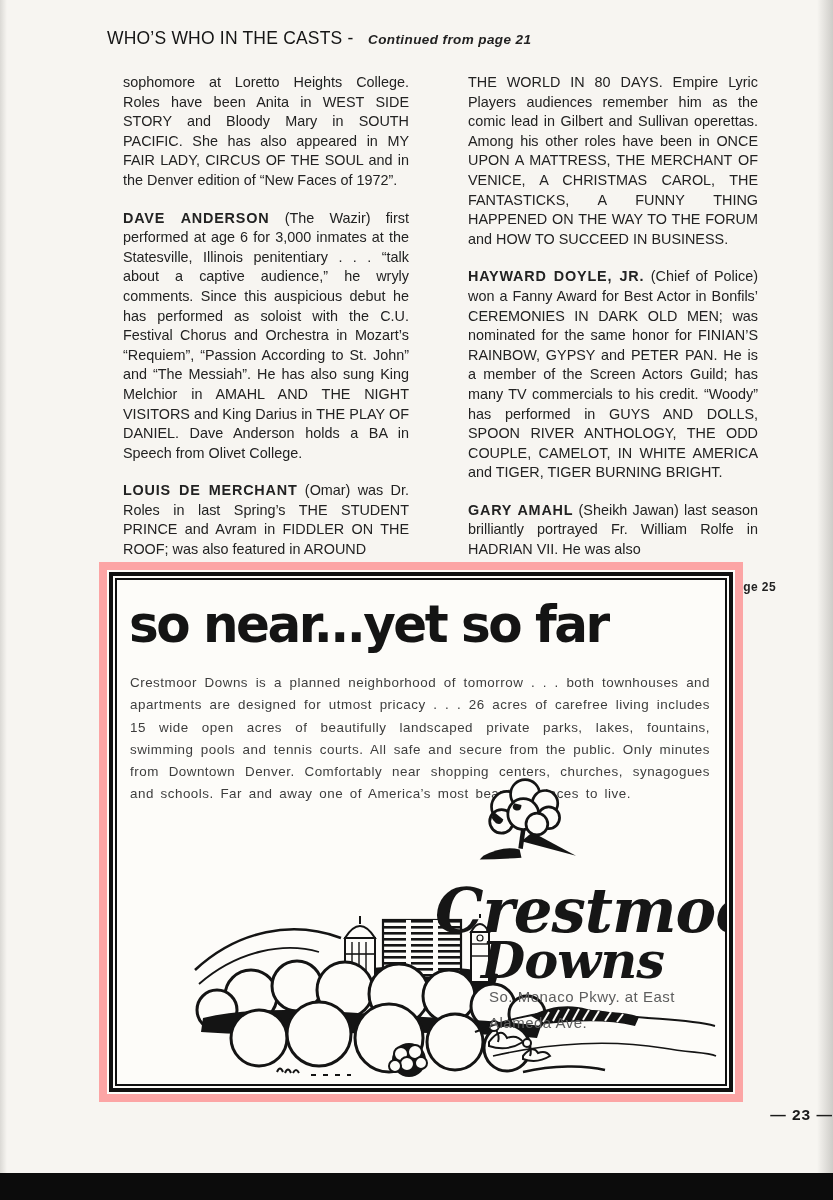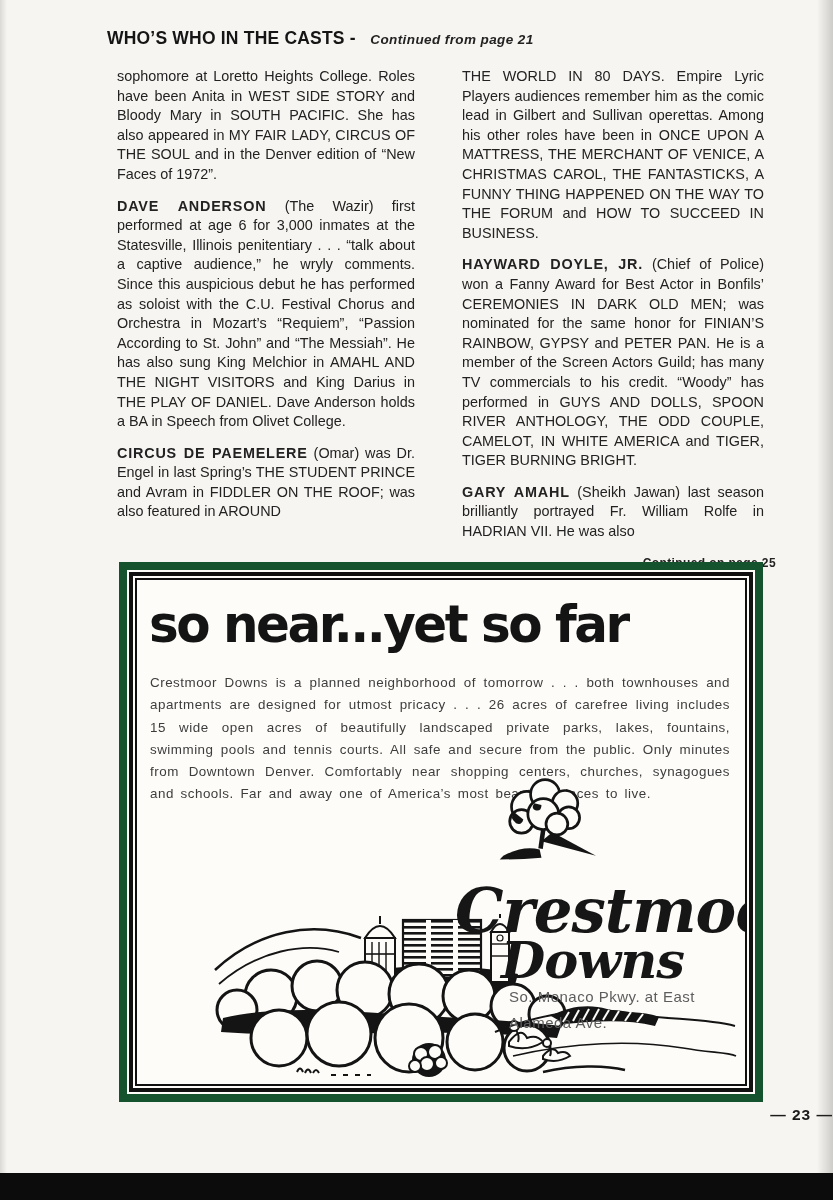--- a/index.html
+++ b/index.html
@@ -10,34 +10,34 @@
     color:#1f1f1f;
   }
   
   .edge-right{position:absolute;top:0;right:0;width:16px;height:100%;
     background:linear-gradient(to left,rgba(60,60,55,.22),rgba(0,0,0,0));pointer-events:none;}
   .edge-left{position:absolute;top:0;left:0;width:7px;height:100%;
     background:linear-gradient(to right,rgba(60,60,55,.15),rgba(0,0,0,0));pointer-events:none;}
   .bottom-bar{position:absolute;left:0;top:1173px;width:100%;height:27px;background:#0c0c0c;}
   
   .header{position:absolute;left:107px;top:28px;width:660px;white-space:nowrap;}
-  .header .title{font-size:17.5px;font-weight:bold;letter-spacing:.2px;color:#151515;}
+  .header .title{font-size:17.5px;font-weight:normal;letter-spacing:.2px;color:#151515;}
   .header .cont{font-size:13.5px;font-style:italic;font-weight:bold;letter-spacing:.4px;margin-left:10px;color:#222;}
   
   .col{position:absolute;top:55px;font-size:14.4px;line-height:19.6px;text-align:justify;color:#222;}
   .col-left{left:105px;width:322px;}
   .col-right{left:450px;width:326px;}
-  .para{margin:12px;}
+  .para{margin:18px;}
   .para .lead{font-weight:bold;letter-spacing:.8px;}
   .para.indent{text-indent:17px;}
   .gap-before{margin-top:10px;}
   .continued-on{margin-top:5px;text-align:right;font-size:12px;font-weight:bold;letter-spacing:.4px;color:#222;}
   
   .ad-frame{position:absolute;left:99px;top:562px;width:644px;height:540px;
-    background:#14532d;padding:8px;box-sizing:border-box;margin-left:20px;}
+    background:#fca5a5;padding:8px;box-sizing:border-box;}
   .ad-gap1{width:100%;height:100%;background:#fdfcf9;padding:2px;box-sizing:border-box;}
   .ad-gap2{width:100%;height:100%;border:4px solid #101010;padding:2px;box-sizing:border-box;background:#fdfcf9;}
   .ad-inner{width:100%;height:100%;border:2px solid #101010;box-sizing:border-box;
     position:relative;background:#fdfcf9;overflow:hidden;}
   .ad-headline{position:absolute;left:12px;top:14px;
     font-family:"DejaVu Sans",sans-serif;font-weight:bold;font-size:50px;
     letter-spacing:-2.5px;color:#141414;transform:scaleY(1.04);transform-origin:left top;}
   .ad-body{position:absolute;left:13px;top:92px;width:580px;
     font-size:13.4px;line-height:1.66;text-align:justify;
     color:#3d3d3d;letter-spacing:.5px;word-spacing:2.5px;}
@@ -58,21 +58,21 @@
 <body>
 
 <div class="header">
   <span class="title">WHO’S WHO IN THE CASTS -</span>
   <span class="cont">Continued from page 21</span>
 </div>
 
 <div class="col col-left">
   <p class="para"><span class="lead"></span><span>sophomore at Loretto Heights College. Roles have been Anita in WEST SIDE STORY and Bloody Mary in SOUTH PACIFIC. She has also appeared in MY FAIR LADY, CIRCUS OF THE SOUL and in the Denver edition of “New Faces of 1972”.</span></p>
   <p class="para gap-before"><span class="lead">DAVE ANDERSON</span><span> (The Wazir) first performed at age 6 for 3,000 inmates at the Statesville, Illinois penitentiary . . . “talk about a captive audience,” he wryly comments. Since this auspicious debut he has performed as soloist with the C.U. Festival Chorus and Orchestra in Mozart’s “Requiem”, “Passion According to St. John” and “The Messiah”. He has also sung King Melchior in AMAHL AND THE NIGHT VISITORS and King Darius in THE PLAY OF DANIEL. Dave Anderson holds a BA in Speech from Olivet College.</span></p>
-  <p class="para gap-before"><span class="lead">CIRCUS DE PAEMELERE</span><span> (Omar) was Dr. Engel in last Spring’s THE STUDENT PRINCE and Avram in FIDDLER ON THE ROOF; was also featured in AROUND</span></p>
+  <p class="para gap-before"><span class="lead">LOUIS DE MERCHANT</span><span> (Omar) was Dr. Roles in last Spring’s THE STUDENT PRINCE and Avram in FIDDLER ON THE ROOF; was also featured in AROUND</span></p>
 </div>
 
 <div class="col col-right">
   <p class="para"><span class="lead"></span><span>THE WORLD IN 80 DAYS. Empire Lyric Players audiences remember him as the comic lead in Gilbert and Sullivan operettas. Among his other roles have been in ONCE UPON A MATTRESS, THE MERCHANT OF VENICE, A CHRISTMAS CAROL, THE FANTASTICKS, A FUNNY THING HAPPENED ON THE WAY TO THE FORUM and HOW TO SUCCEED IN BUSINESS.</span></p>
   <p class="para"><span class="lead">HAYWARD DOYLE, JR.</span><span> (Chief of Police) won a Fanny Award for Best Actor in Bonfils’ CEREMONIES IN DARK OLD MEN; was nominated for the same honor for FINIAN’S RAINBOW, GYPSY and PETER PAN. He is a member of the Screen Actors Guild; has many TV commercials to his credit. “Woody” has performed in GUYS AND DOLLS, SPOON RIVER ANTHOLOGY, THE ODD COUPLE, CAMELOT, IN WHITE AMERICA and TIGER, TIGER BURNING BRIGHT.</span></p>
   <p class="para"><span class="lead">GARY AMAHL</span><span> (Sheikh Jawan) last season brilliantly portrayed Fr. William Rolfe in HADRIAN VII. He was also</span></p>
   <p class="continued-on">Continued on page 25</p>
 </div>
 
 <div class="ad-frame">

